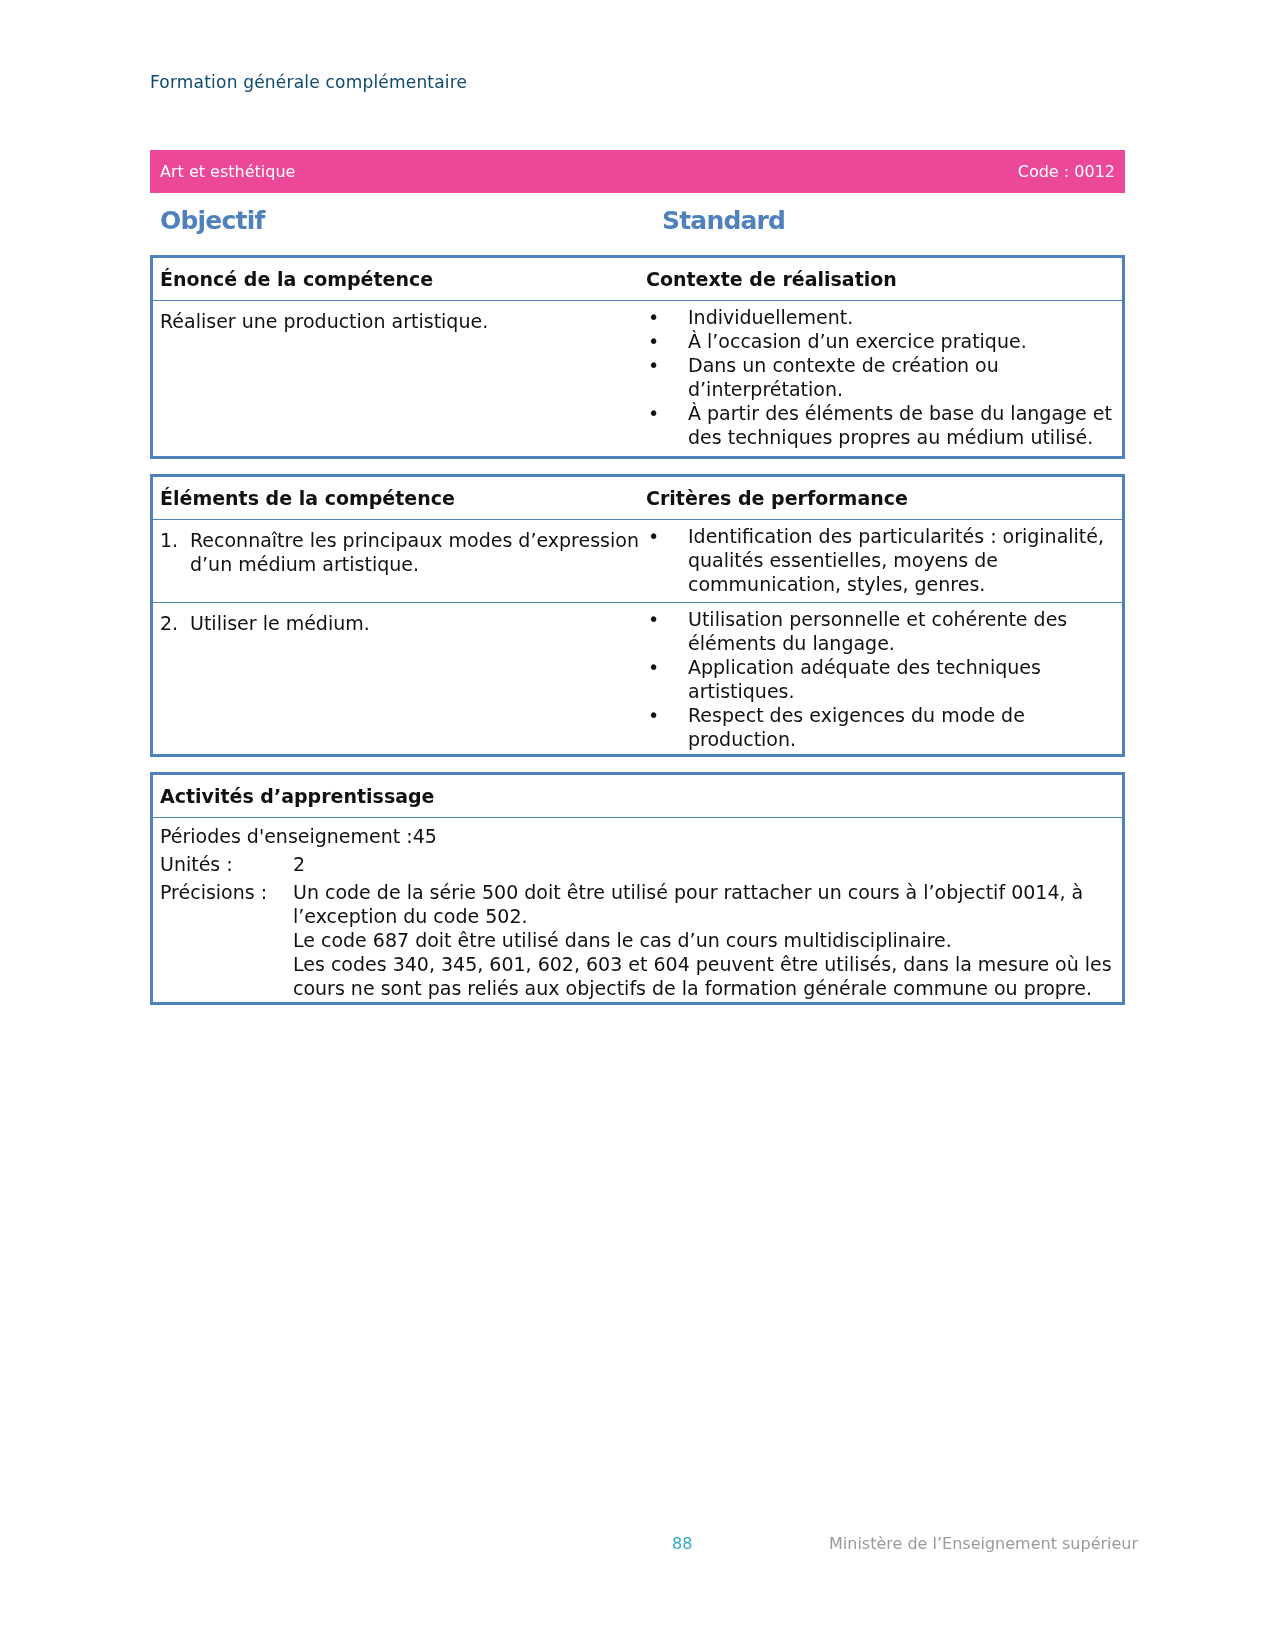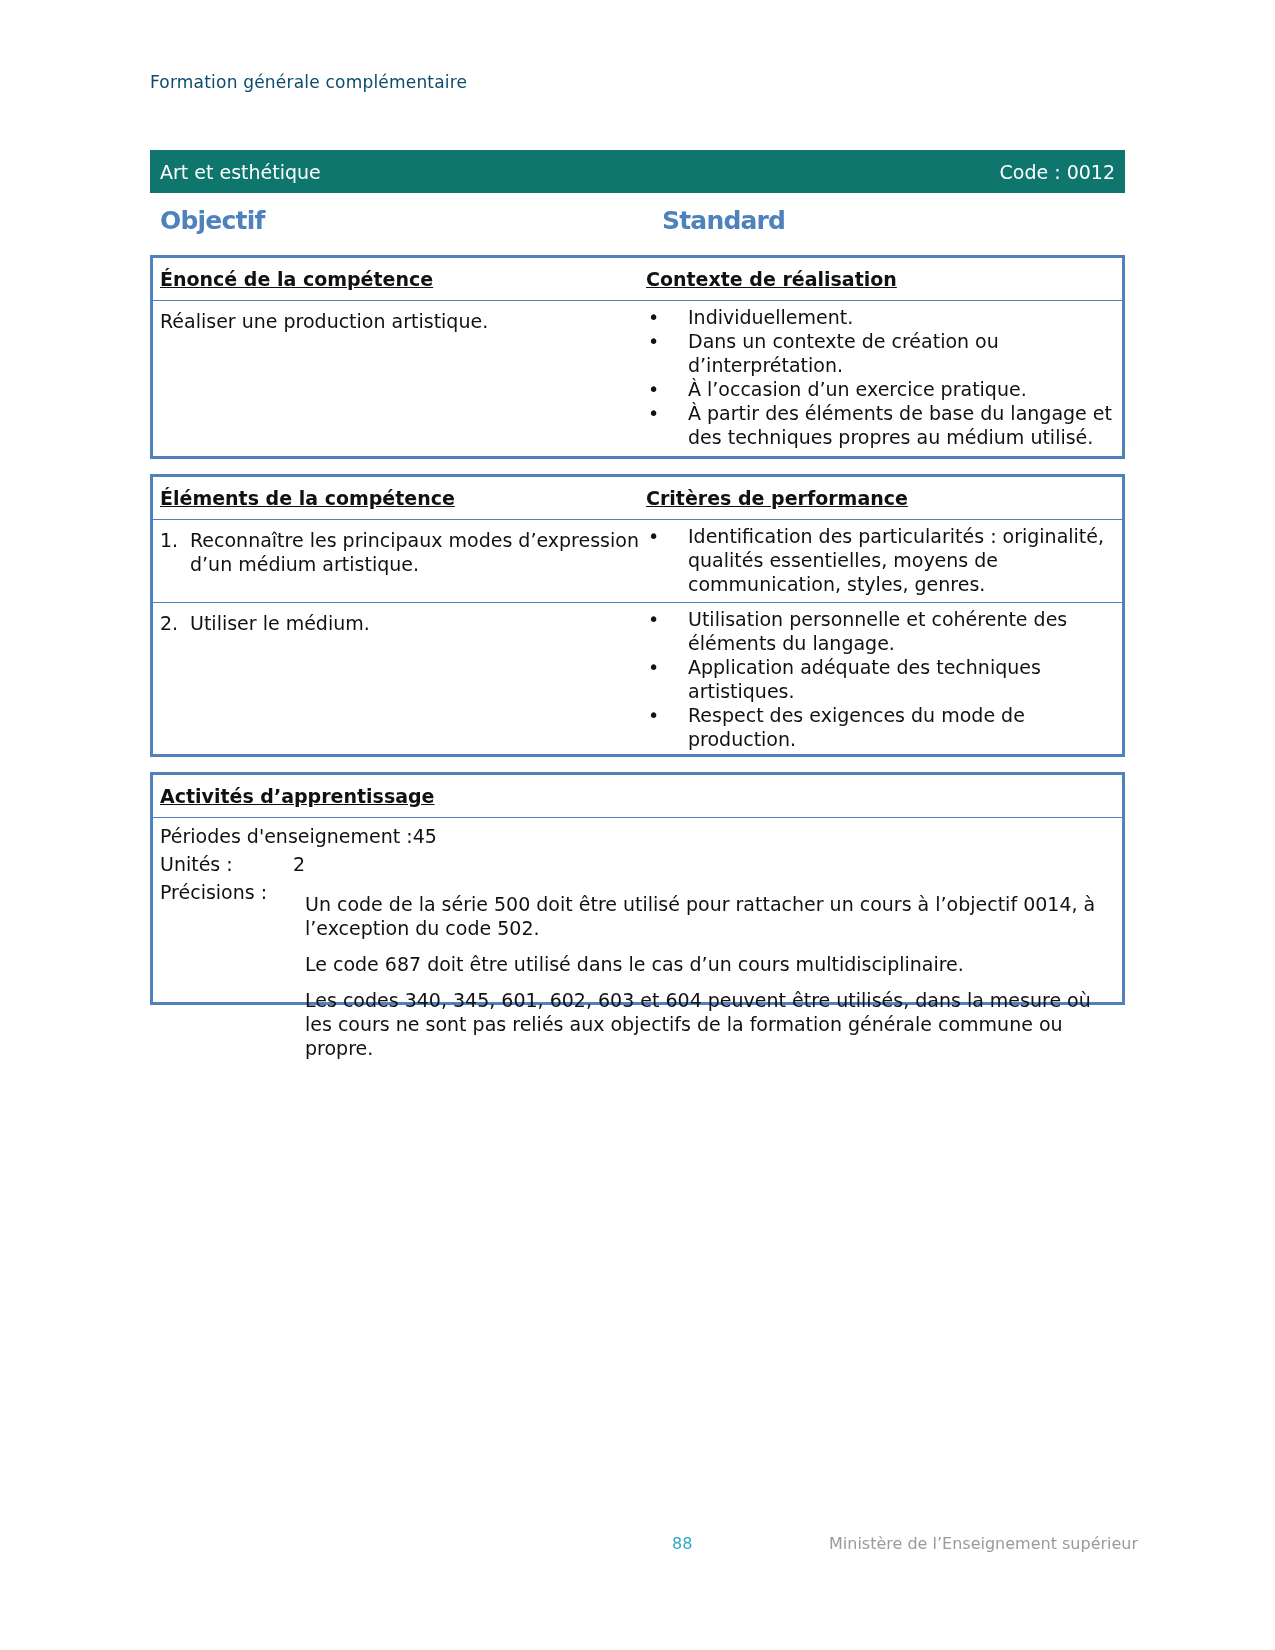--- a/index.html
+++ b/index.html
@@ -1,33 +1,33 @@
 <!DOCTYPE html>
 <html><head>
 <meta charset="utf-8">
 <style>
   html, body { margin: 0; padding: 0; background: #ffffff; }
   body { width: 1275px; height: 1650px; position: relative; overflow: hidden;
          font-family: "DejaVu Sans", sans-serif; color: #111; }
   .running-head { position: absolute; left: 150px; top: 72px; font-size: 17px;
                   color: #0c4a6e; letter-spacing: 0.2px; }
   .title-bar { position: absolute; left: 150px; top: 150px; width: 975px; height: 43px;
-               background: #0f766e; color: #fff; font-size: 19px; display: flex;
+               background: #ec4899; color: #fff; font-size: 16px; display: flex;
                align-items: center; justify-content: space-between; box-sizing: border-box;
                padding: 0 10px 0 10px; gap: 44px; }
   .col-heads { position: absolute; top: 206px; left: 150px; width: 975px; height: 36px; }
   .col-heads span { position: absolute; font-size: 25px; font-weight: bold; color: #4f81bd;
                     letter-spacing: -0.8px; }
   .col-heads .obj { left: 10px; text-align: center; }
   .col-heads .std { left: 512px; }
 
   .box { position: absolute; left: 150px; width: 975px; box-sizing: border-box;
          border: 3px solid #4f81bd; background: #fff; }
   .box .hdr { display: flex; height: 42px; border-bottom: 1px solid #4f81bd; align-items: center;
-              font-weight: bold; font-size: 19px; text-decoration: underline; }
+              font-weight: bold; font-size: 19px; }
   .box .hdr .l { width: 490px; padding-left: 7px; box-sizing: border-box; }
   .box .hdr .r { padding-left: 3px; }
   .row { display: flex; box-sizing: border-box; font-size: 19px; line-height: 24px; }
   .row + .row { border-top: 1px solid #4f81bd; }
   .row .l { width: 490px; padding-left: 7px; padding-top: 8px; box-sizing: border-box; }
   .row .r { flex: 1; padding-top: 4px; box-sizing: border-box; }
   ul.bul { list-style: none; margin: 0; padding: 0; }
   ul.bul li { position: relative; padding-left: 45px; padding-right: 10px; }
   ul.bul li::before { content: "\2022"; position: absolute; left: 5px; top: 0; font-size: 19px; }
   ol.num { list-style: none; margin: 0; padding: 0; }
@@ -39,21 +39,21 @@
   .b2 { top: 474px; height: 283px; }
   .b2 .row.r1 { height: 82px; }
   .b2 .row.r2 { height: 153px; }
   .b3 { top: 772px; height: 233px; }
   .b3 .hdr .l { width: auto; }
   .act { padding: 6px 10px 0 7px; font-size: 19px; line-height: 24px; }
   .act .line { display: flex; margin-bottom: 4px; }
   .act .k { width: 133px; flex-shrink: 0; }
   .act .v { flex: 1; }
   .act .line.first .k { width: auto; }
-  .act .prec p { margin: 12px; }
+  .act .prec p { margin: 0; }
 
   .footer-page { position: absolute; left: 672px; top: 1534px; font-size: 16px; color: #31a7c4; }
   .footer-org { position: absolute; left: 829px; top: 1534px; font-size: 16px; color: #9a9a9a; }
 </style>
 </head>
 <body>
 
 <div class="running-head">Formation générale complémentaire</div>
 
 <div class="title-bar">
@@ -69,22 +69,22 @@
 <div class="box b1">
   <div class="hdr">
     <div class="l">Énoncé de la compétence</div>
     <div class="r">Contexte de réalisation</div>
   </div>
   <div class="row">
     <div class="l">Réaliser une production artistique.</div>
     <div class="r">
       <ul class="bul">
         <li>Individuellement.</li>
+        <li>À l’occasion d’un exercice pratique.</li>
         <li>Dans un contexte de création ou d’interprétation.</li>
-        <li>À l’occasion d’un exercice pratique.</li>
         <li>À partir des éléments de base du langage et des techniques propres au médium utilisé.</li>
       </ul>
     </div>
   </div>
 </div>
 
 <div class="box b2">
   <div class="hdr">
     <div class="l">Éléments de la compétence</div>
     <div class="r">Critères de performance</div>

